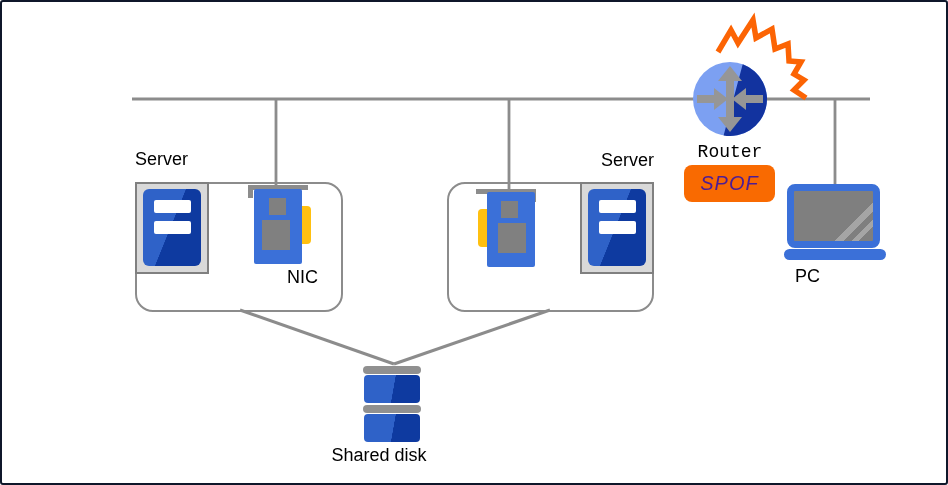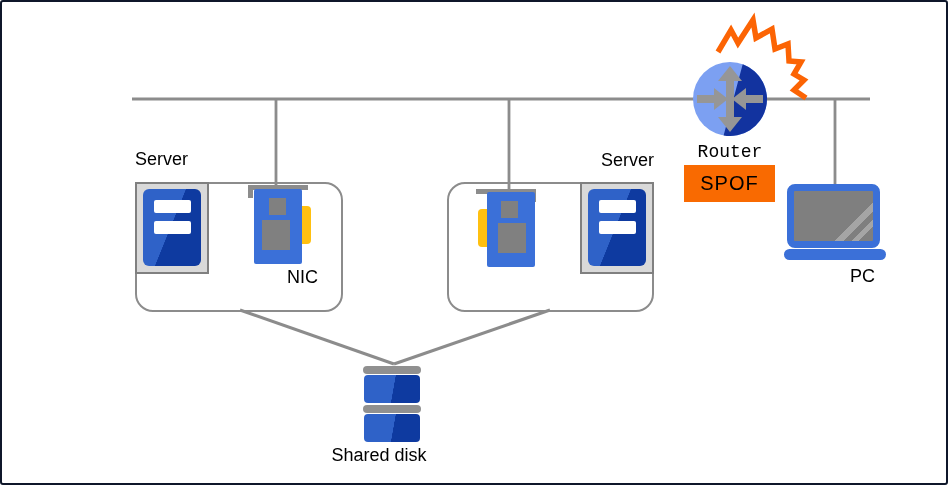--- a/index.html
+++ b/index.html
@@ -38,23 +38,23 @@
   .disk .dbox{position:absolute;left:1px;width:56px;height:28px;border-radius:4px;
     background:linear-gradient(100deg,var(--icon-blue-light) 52%,var(--icon-blue-dark) 52.5%);}
   
   .pc-frame{position:absolute;left:785px;top:182px;width:93px;height:64px;border-radius:8px;
     border:7px solid var(--icon-blue);background:var(--screen-gray);box-sizing:border-box;}
   .pc-frame .shine{position:absolute;inset:0;
     background:linear-gradient(135deg,transparent 70%,#a5a5a5 70%,#a5a5a5 77%,transparent 77%,transparent 83%,#a5a5a5 83%,#a5a5a5 89%,transparent 89%);}
   .pc-base{position:absolute;left:782px;top:247px;width:102px;height:11px;border-radius:5.5px;
     background:var(--icon-blue);}
   
-  .spof{position:absolute;left:682px;top:163px;width:91px;height:37px;border-radius:0;
-    background:var(--accent-orange);color:#000000;font-size:20px;letter-spacing:1px;
-    display:flex;align-items:center;justify-content:center;}
+  .spof{position:absolute;left:682px;top:163px;width:91px;height:37px;border-radius:8px;
+    background:var(--accent-orange);color:#4c1d95;font-size:20px;letter-spacing:1px;
+    display:flex;align-items:center;justify-content:center;font-style:italic;}
 </style>
 </head>
 <body>
 
 <div class="canvas">
 
   <svg class="layer" viewBox="0 0 948 485">
 
     <line x1="130" y1="97" x2="868" y2="97" stroke="#8c8c8c" stroke-width="2.8"></line>
     <line x1="274" y1="97" x2="274" y2="184" stroke="#8c8c8c" stroke-width="2.8"></line>
@@ -127,16 +127,16 @@
   <div class="pc-frame">
     <div class="shine"></div>
   </div>
   <div class="pc-base"></div>
 
   <div class="label" style="left:133px;top:148px;">Server</div>
   <div class="label" style="left:560px;top:149px;width:92px;text-align:right;">Server</div>
   <div class="label" style="left:236px;top:266px;width:80px;text-align:right;">NIC</div>
   <div class="label" style="left:688px;top:141px;width:80px;text-align:center;font-family:Liberation Mono, monospace;">Router</div>
   <div class="spof">SPOF</div>
-  <div class="label" style="left:793px;top:265px;width:80px;text-align:right;">PC</div>
+  <div class="label" style="left:793px;top:265px;width:80px;text-align:left;">PC</div>
   <div class="label" style="left:317px;top:444px;width:120px;text-align:center;">Shared disk</div>
 
 </div>
 
 </body></html>

